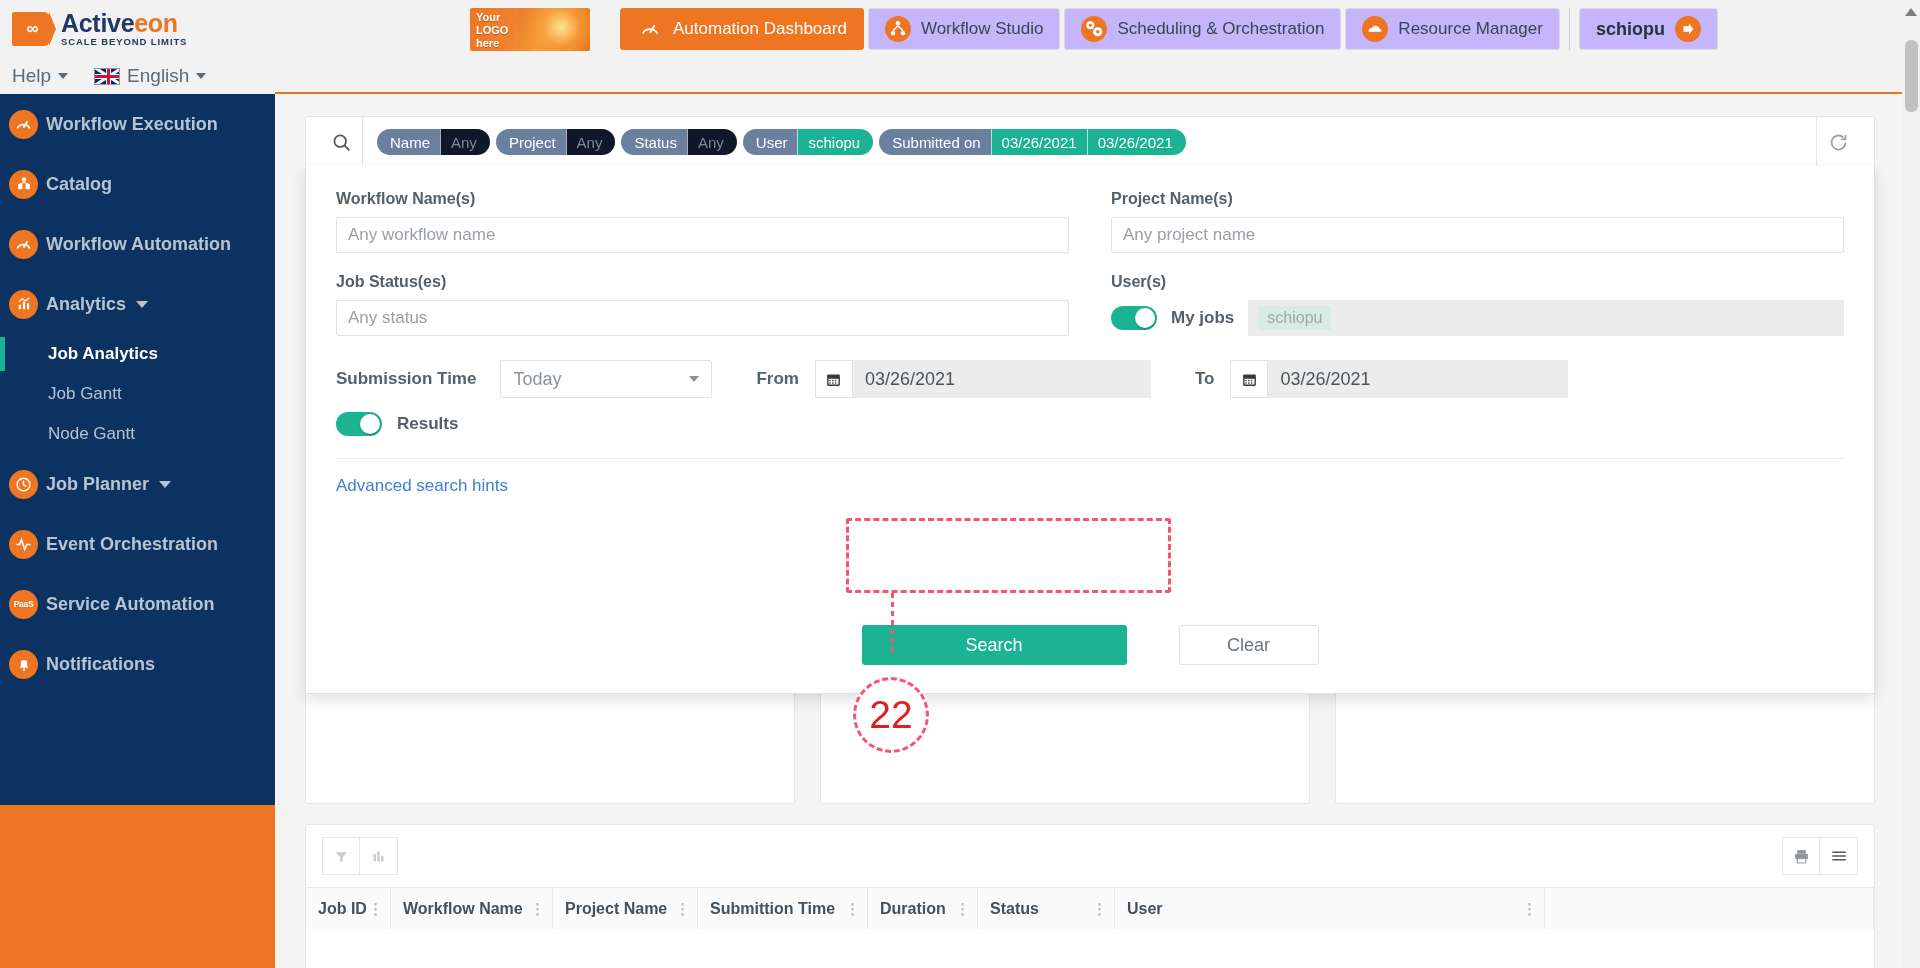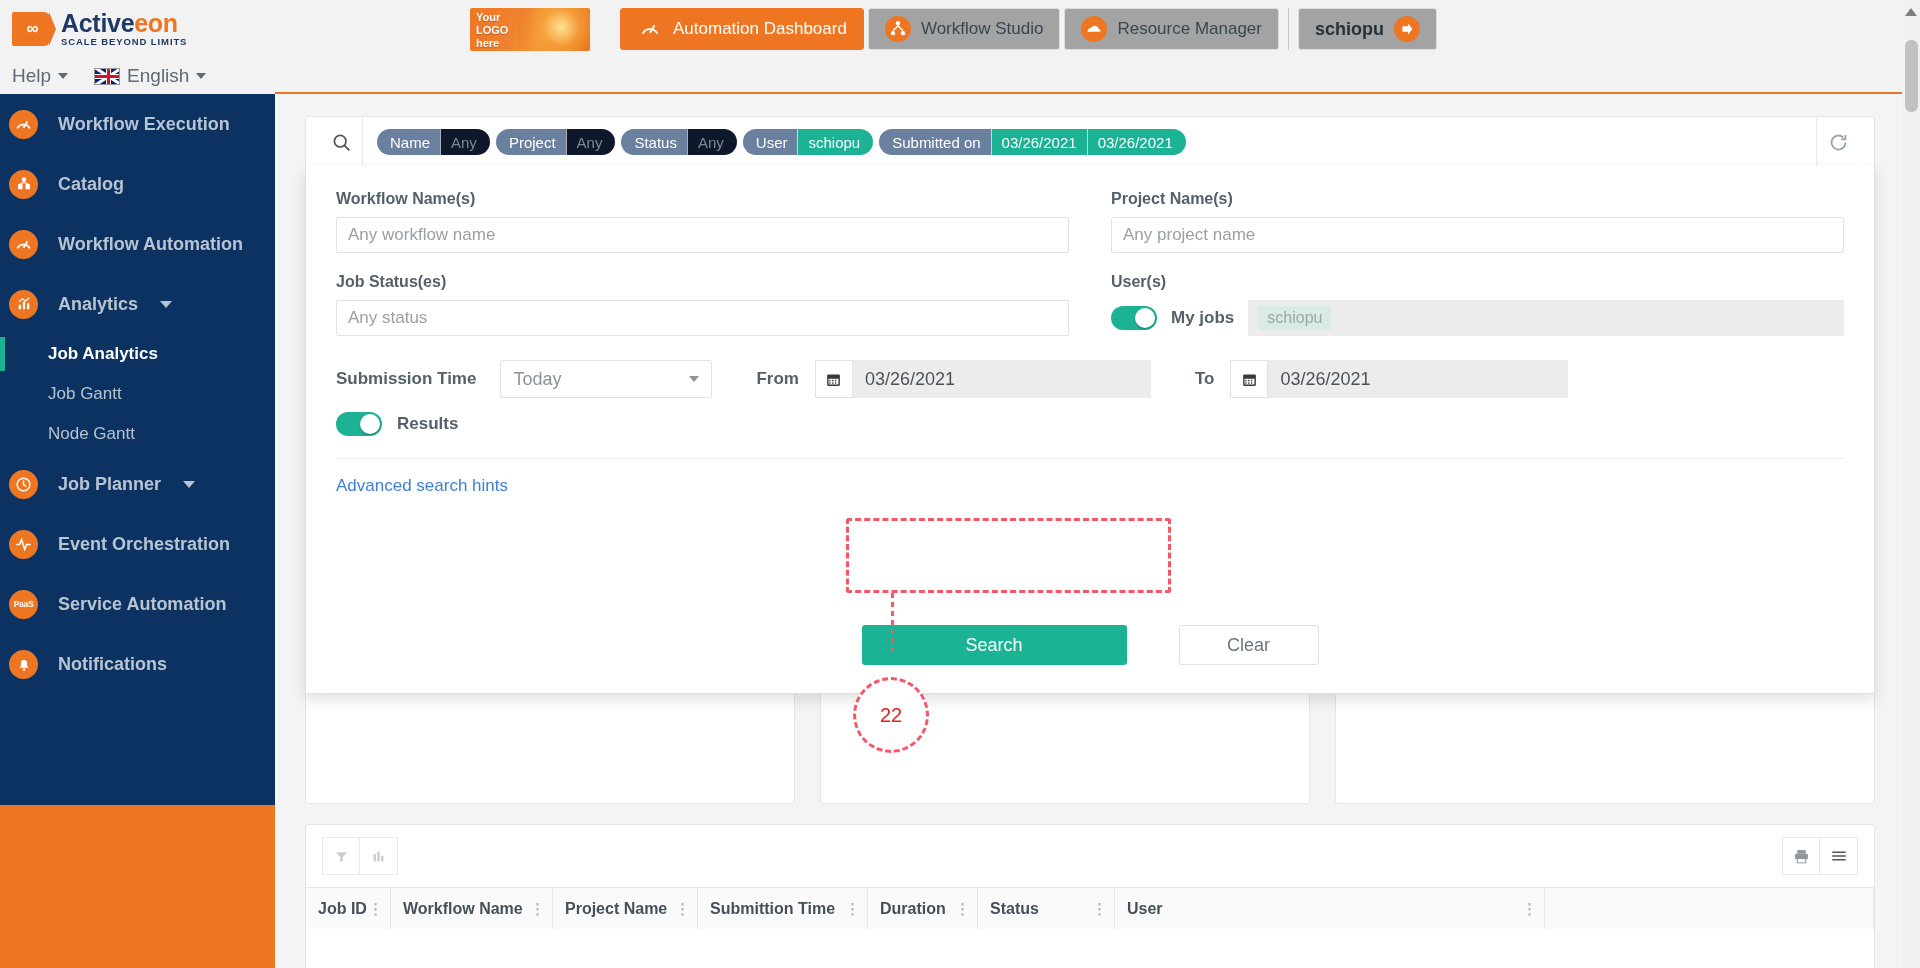--- a/index.html
+++ b/index.html
@@ -38,21 +38,21 @@
     background: linear-gradient(110deg,#ee7623 0%,#ef8230 38%,#f6a13a 60%,#e8771f 100%);
     position: relative; flex: 0 0 auto; margin-right: 30px;
   }
   #promo .ptext { position: absolute; left: 6px; top: 3px; color: #fff; font-size: 11px; line-height: 13px; font-weight: 600; text-shadow: 0 1px 1px rgba(0,0,0,.25); }
   #promo .face { position:absolute; right:0; top:0; width:72px; height:43px;
      background: radial-gradient(circle at 60% 45%, rgba(255,230,150,.95) 0%, rgba(247,160,60,.6) 38%, rgba(225,110,25,.15) 70%);
   }
 
   .navbtns { display: flex; align-items: center; gap: 4px; text-align: right; }
   .navbtn {
-    height: 42px; background: #a3a3a3; border: 1px solid #dcdcdc; border-radius: 3px;
+    height: 42px; background: #c4b5fd; border: 1px solid #dcdcdc; border-radius: 3px;
     display: flex; align-items: center; padding: 0 16px; gap: 10px;
     color: #37474f; font-size: 17px; cursor: pointer; white-space: nowrap;
   }
   .navbtn.active { background: #ee7623; border-color: #ee7623; color: #fff; }
   .navicon { width: 26px; height: 26px; border-radius: 50%; background: #ee7623; display:flex; align-items:center; justify-content:center; flex: 0 0 auto; }
   .navbtn.active .navicon { background: transparent; }
   .navicon svg { display: block; }
   .userbtn { font-weight: 700; font-size: 18px; color: #263238; }
   #nav-divider { width: 1px; height: 42px; background: #c9c9c9; margin: 0 5px; }
 
@@ -72,21 +72,21 @@
   .flag .hr { width: 26px; height: 3px; left: 0; top: 6.5px; background:#cf142b; }
   .flag .vr { width: 3px; height: 17px; left: 11.5px; top: 0; background:#cf142b; }
 
   
   #sidebar {
     position: absolute; left: 0; top: 94px; width: 275px; height: 874px;
     background: #0b3260;
   }
   #sidebar .orange-foot { position: absolute; left:0; bottom:0; width: 275px; height: 163px; background: #ee7623; }
   .side-item {
-    display: flex; align-items: center; gap: 20px; padding: 0 0 0 9px;
+    display: flex; align-items: center; gap: 8px; padding: 0 0 0 9px;
     height: 60px; cursor: pointer; position: relative;
   }
   .side-item .label { color: #b8c4d2; font-size: 18px; font-weight: 600; }
   .sicon { width: 29px; height: 29px; border-radius: 50%; background: #ee7623; display:flex; align-items:center; justify-content:center; flex:0 0 auto; }
   .sicon svg { display:block; }
   .sicon .paas { color:#fff; font-size:8.5px; font-weight:700; letter-spacing:-.3px;}
   .chev { margin-left: 2px; width:0;height:0;border-left:6px solid transparent;border-right:6px solid transparent;border-top:7px solid #b8c4d2; }
   .side-sub { height: 40px; display:flex; align-items:center; padding-left: 48px; cursor:pointer; position: relative;}
   .side-sub .label { color:#b8c4d2; font-size:17px; }
   .side-sub.selected .label { color:#ffffff; font-weight:700; }
@@ -189,21 +189,21 @@
 
   
   #annot-box {
     position:absolute; left:846px; top:518px; width:325px; height:75px;
     border:3px dashed #f4566a; border-radius:3px; pointer-events:none; z-index:50;
   }
   #annot-line { position:absolute; left:891px; top:593px; width:3px; height:60px; background:repeating-linear-gradient(#f4566a 0 5px, transparent 5px 9px); z-index:50;}
   #annot-circle {
     position:absolute; left:853px; top:677px; width:76px; height:76px; border:3px dashed #f4566a;
     border-radius:50%; background:#fff; display:flex; align-items:center; justify-content:center;
-    color:#e02020; font-size:20px; z-index:51;
+    color:#e02020; font-size:39px; z-index:51;
   }
 
   
   #scrollbar { position:absolute; right:0; top:0; width:18px; height:968px; background:#f1f1f1; }
   #scrollthumb { position:absolute; right:2px; top:40px; width:13px; height:72px; background:#c1c1c1; border-radius:6px; }
   #scrollup { position:absolute; right:3px; top:8px; width:0;height:0;border-left:6px solid transparent;border-right:6px solid transparent;border-bottom:8px solid #7d7d7d;}
 </style>
 </head>
 <body>
 
@@ -238,20 +238,31 @@
     <div class="navbtn">
       <span class="navicon">
         <svg width="20" height="20" viewBox="0 0 24 24">
             <circle cx="12" cy="5" r="2.6" fill="#fff"></circle>
             <circle cx="6" cy="17" r="2.6" fill="#fff"></circle>
             <circle cx="18" cy="17" r="2.6" fill="#fff"></circle>
             <path d="M12 8 L6 14 M12 8 L18 14" stroke="#fff" stroke-width="1.7"></path>
           </svg>
       </span>
       <span>Workflow Studio</span>
+    </div>
+    <div class="navbtn">
+      <span class="navicon">
+        <svg width="22" height="22" viewBox="0 0 24 24">
+            <circle cx="8" cy="8" r="4.4" fill="#fff"></circle>
+            <circle cx="8" cy="8" r="1.6" fill="#ee7623"></circle>
+            <circle cx="16" cy="15" r="5" fill="#fff"></circle>
+            <circle cx="16" cy="15" r="1.8" fill="#ee7623"></circle>
+          </svg>
+      </span>
+      <span>Scheduling &amp; Orchestration</span>
     </div>
     <div class="navbtn">
       <span class="navicon">
         <svg width="22" height="22" viewBox="0 0 24 24">
             <path d="M5 15 a4 4 0 0 1 3.6-4 A4.6 4.6 0 0 1 17 11.4 a3.3 3.3 0 0 1 2 3.6z" fill="#fff"></path>
           </svg>
       </span>
       <span>Resource Manager</span>
     </div>
     <div id="nav-divider"></div>

